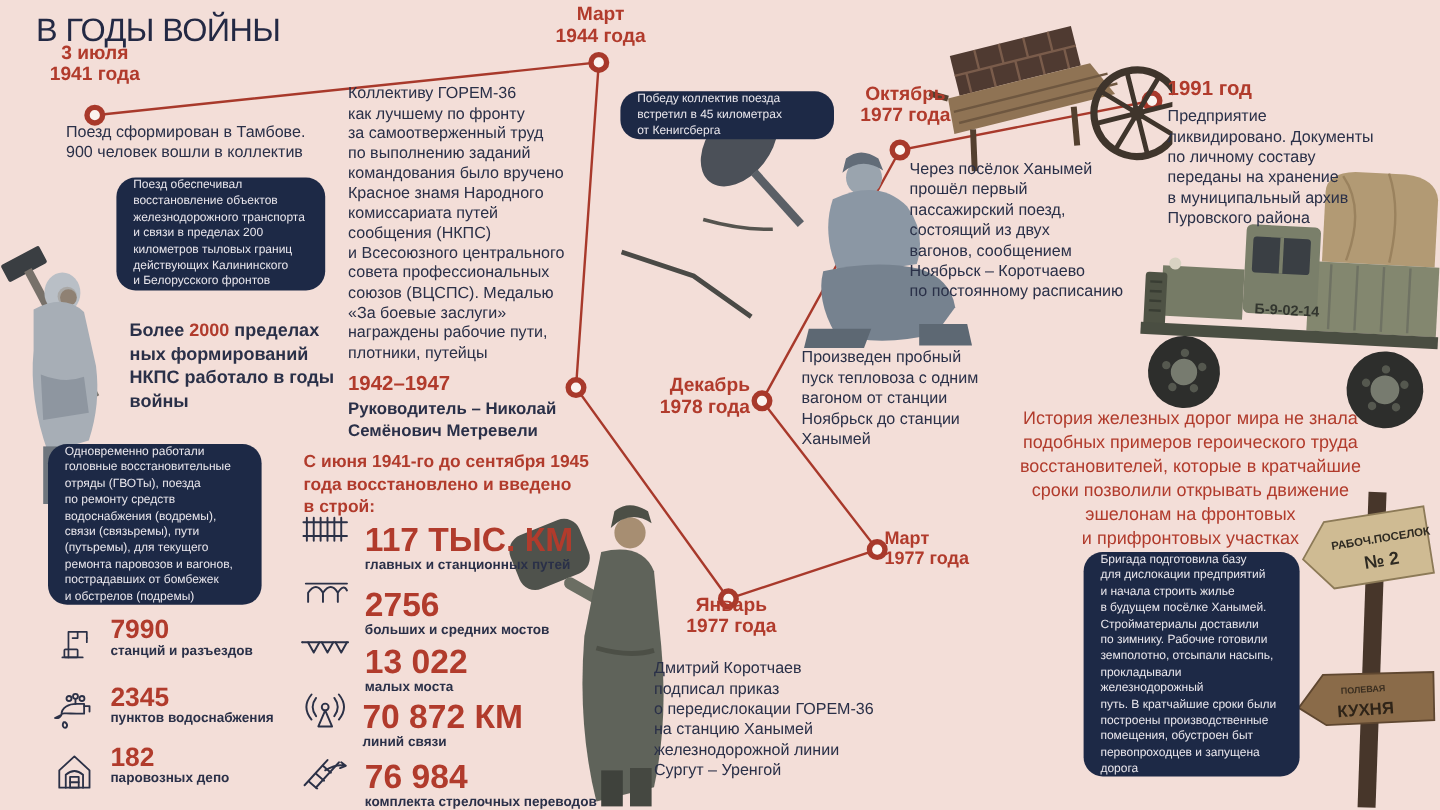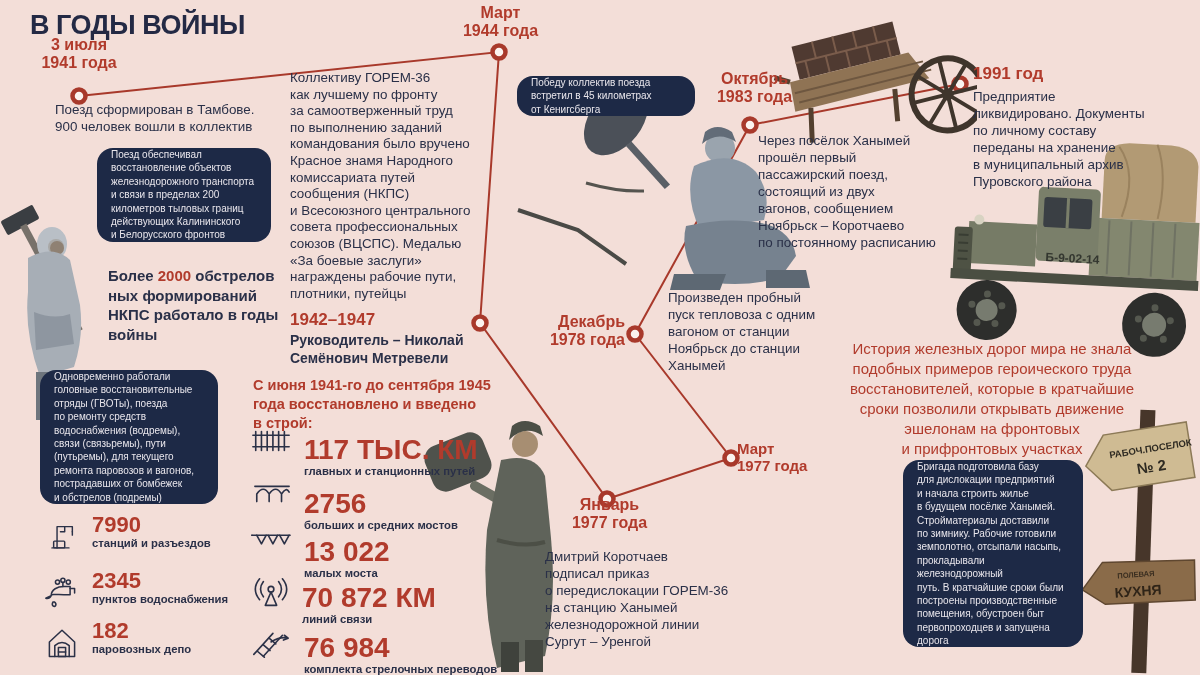--- a/index.html
+++ b/index.html
@@ -5,21 +5,21 @@
   html,body{margin:0;padding:0;}
   .canvas{
     position:relative;width:1200px;height:675px;overflow:hidden;
     background:#f3ded8;
     font-family:"Liberation Sans", sans-serif;
     color:#2a3048;
   }
   .abs{position:absolute;}
   .pre{white-space:pre-line;}
   .red{color:#b13b2c;}
-  .title{font-size:27px;font-weight:700;letter-spacing:-0.5px;color:#232944;}
+  .title{font-size:27px;font-weight:400;letter-spacing:-0.5px;color:#232944;}
   .date{color:#b13b2c;font-weight:800;font-size:16px;line-height:1.12;}
   .body-txt{font-size:13.4px;line-height:1.27;font-weight:500;color:#2a3048;}
   .panel{
     background:#1d2946;color:#e9e6ec;border-radius:16px;
     padding:0 14px;font-size:10px;line-height:1.34;font-weight:500;
   }
   .timeline-svg{position:absolute;left:0;top:0;z-index:1;pointer-events:none;}
   .photo{z-index:2;}
   .txt{z-index:3;}
   .stat{display:flex;align-items:flex-start;gap:12px;z-index:3;position:absolute;}
@@ -174,21 +174,21 @@
 
   <div class="abs txt panel pre" style="left:97px;top:148px;width:146px">Поезд обеспечивал
 восстановление объектов
 железнодорожного транспорта
 и связи в пределах 200
 километров тыловых границ
 действующих Калининского
 и Белорусского фронтов</div>
 
   <div class="abs txt" style="left:108px;top:266px;width:180px;font-size:15px;font-weight:700;line-height:1.3">
-    <span>Более </span><span class="red">2000</span><span class="pre"> обстрелов
+    <span>Более </span><span class="red">2000</span><span class="pre"> пределах
 ных формирований
 НКПС работало в годы
 войны</span>
   </div>
 
   <div class="abs txt panel pre" style="left:40px;top:370px;width:150px">Одновременно работали
 головные восстановительные
 отряды (ГВОТы), поезда
 по ремонту средств
 водоснабжения (водремы),
@@ -359,21 +359,21 @@
 
   <div class="abs txt date pre rgt" style="left:520px;top:313px;width:105px">Декабрь
 1978 года</div>
   <div class="abs txt body-txt pre" style="left:668px;top:289px;width:170px">Произведен пробный
 пуск тепловоза с одним
 вагоном от станции
 Ноябрьск до станции
 Ханымей</div>
 
   <div class="abs txt date pre ctr" style="left:697px;top:70px;width:115px">Октябрь
-1983 года</div>
+1977 года</div>
   <div class="abs txt body-txt pre" style="left:758px;top:132px;width:215px">Через посёлок Ханымей
 прошёл первый
 пассажирский поезд,
 состоящий из двух
 вагонов, сообщением
 Ноябрьск – Коротчаево
 по постоянному расписанию</div>
 
   <div class="abs txt date pre" style="left:737px;top:441px;width:90px;font-size:15px">Март
 1977 года</div>

